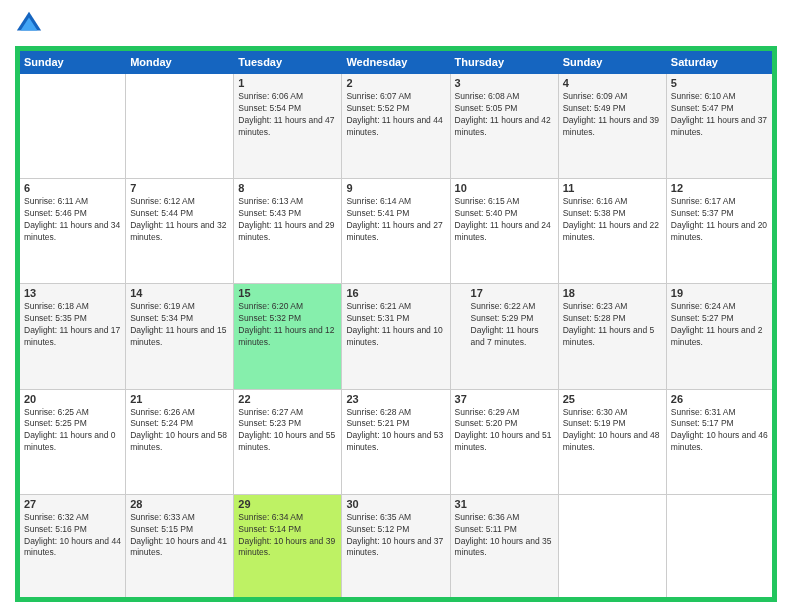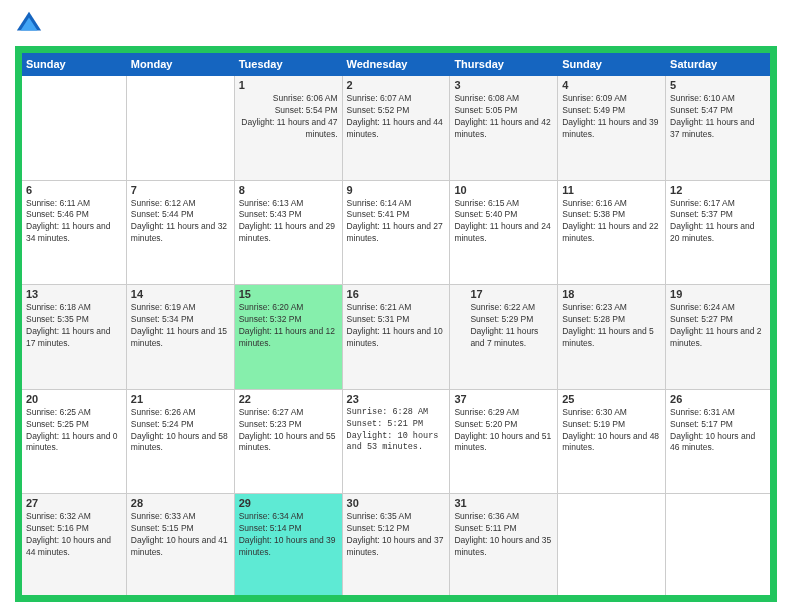--- a/index.html
+++ b/index.html
@@ -49,21 +49,21 @@
       font-weight: bold;
       color: #333;
       line-height: 1.1;
     }
     .subtitle {
       font-size: 16px;
       color: #555;
     }
     .calendar {
       flex: 1;
-      border: 7px solid #22c55e;
+      border: 5px solid #22c55e;
       border-collapse: collapse;
       width: 100%;
       table-layout: fixed;
     }
     .calendar th {
       background-color: #1565c0;
       color: #fff;
       font-size: 11px;
       font-weight: bold;
       padding: 5px 4px;
@@ -133,21 +133,21 @@
           <th>Sunday</th>
           <th>Saturday</th>
         </tr>
     </thead>
     <tbody id="calendar-body">
     <tr>
           <td class="empty-cell"></td>
           <td class="empty-cell"></td>
           <td style="background: rgb(245, 245, 245);">
             <span class="day-num">1</span>
-            <div class="day-info" style="white-space: pre-line; text-align: right;">Sunrise: 6:06 AM
+            <div class="day-info" style="white-space: pre-line;">Sunrise: 6:06 AM
 Sunset: 5:54 PM
 Daylight: 11 hours and 47 minutes.</div>
           </td>
           <td style="background: rgb(245, 245, 245);">
             <span class="day-num">2</span>
             <div class="day-info" style="white-space: pre-line;">Sunrise: 6:07 AM
 Sunset: 5:52 PM
 Daylight: 11 hours and 44 minutes.</div>
           </td>
           <td style="background: rgb(245, 245, 245);">
@@ -271,21 +271,21 @@
 Daylight: 10 hours and 58 minutes.</div>
           </td>
           <td>
             <span class="day-num">22</span>
             <div class="day-info" style="white-space: pre-line;">Sunrise: 6:27 AM
 Sunset: 5:23 PM
 Daylight: 10 hours and 55 minutes.</div>
           </td>
           <td>
             <span class="day-num">23</span>
-            <div class="day-info" style="white-space: pre-line; font-family: Liberation Mono, monospace;">Sunrise: 6:28 AM
+            <div class="day-info" style="white-space: pre-line;">Sunrise: 6:28 AM
 Sunset: 5:21 PM
 Daylight: 10 hours and 53 minutes.</div>
           </td>
           <td>
             <span class="day-num">37</span>
             <div class="day-info" style="white-space: pre-line;">Sunrise: 6:29 AM
 Sunset: 5:20 PM
 Daylight: 10 hours and 51 minutes.</div>
           </td>
           <td>
@@ -307,21 +307,21 @@
             <div class="day-info" style="white-space: pre-line;">Sunrise: 6:32 AM
 Sunset: 5:16 PM
 Daylight: 10 hours and 44 minutes.</div>
           </td>
           <td style="background: rgb(245, 245, 245);">
             <span class="day-num">28</span>
             <div class="day-info" style="white-space: pre-line;">Sunrise: 6:33 AM
 Sunset: 5:15 PM
 Daylight: 10 hours and 41 minutes.</div>
           </td>
-          <td style="background: #5eead4;">
+          <td style="background: #bef264;">
             <span class="day-num">29</span>
             <div class="day-info" style="white-space: pre-line;">Sunrise: 6:34 AM
 Sunset: 5:14 PM
 Daylight: 10 hours and 39 minutes.</div>
           </td>
           <td style="background: rgb(245, 245, 245);">
             <span class="day-num">30</span>
             <div class="day-info" style="white-space: pre-line;">Sunrise: 6:35 AM
 Sunset: 5:12 PM
 Daylight: 10 hours and 37 minutes.</div>

